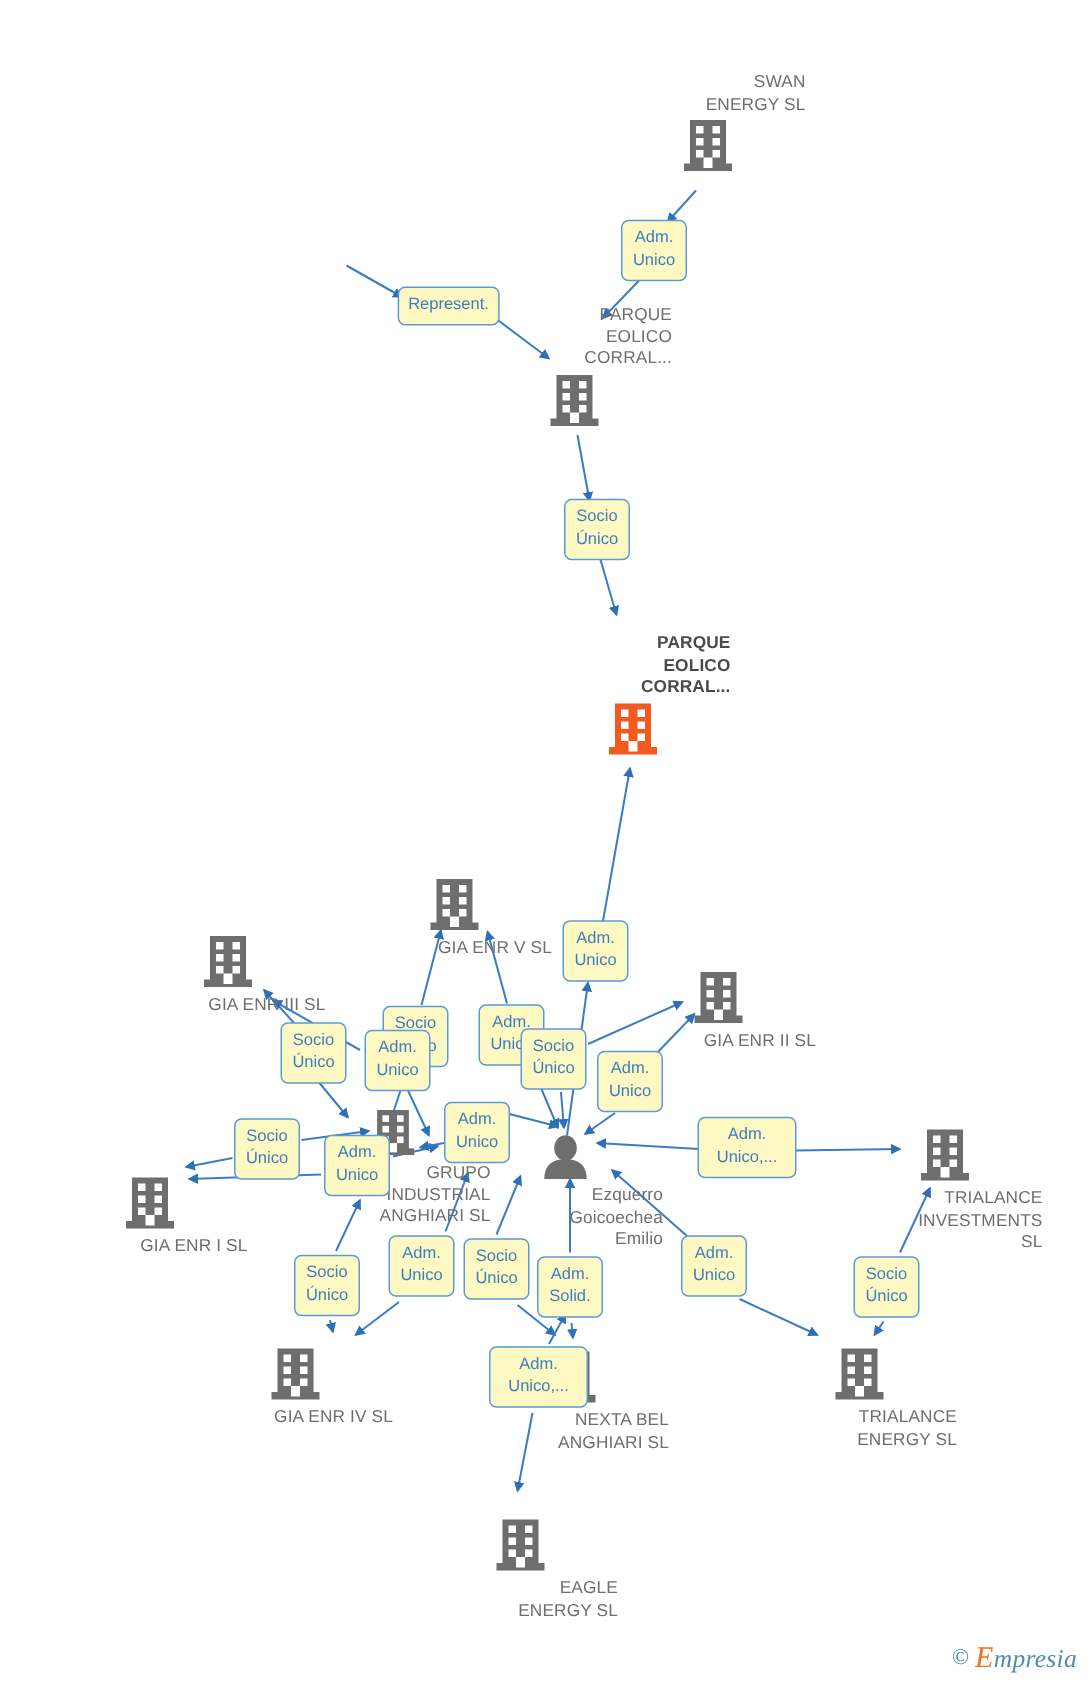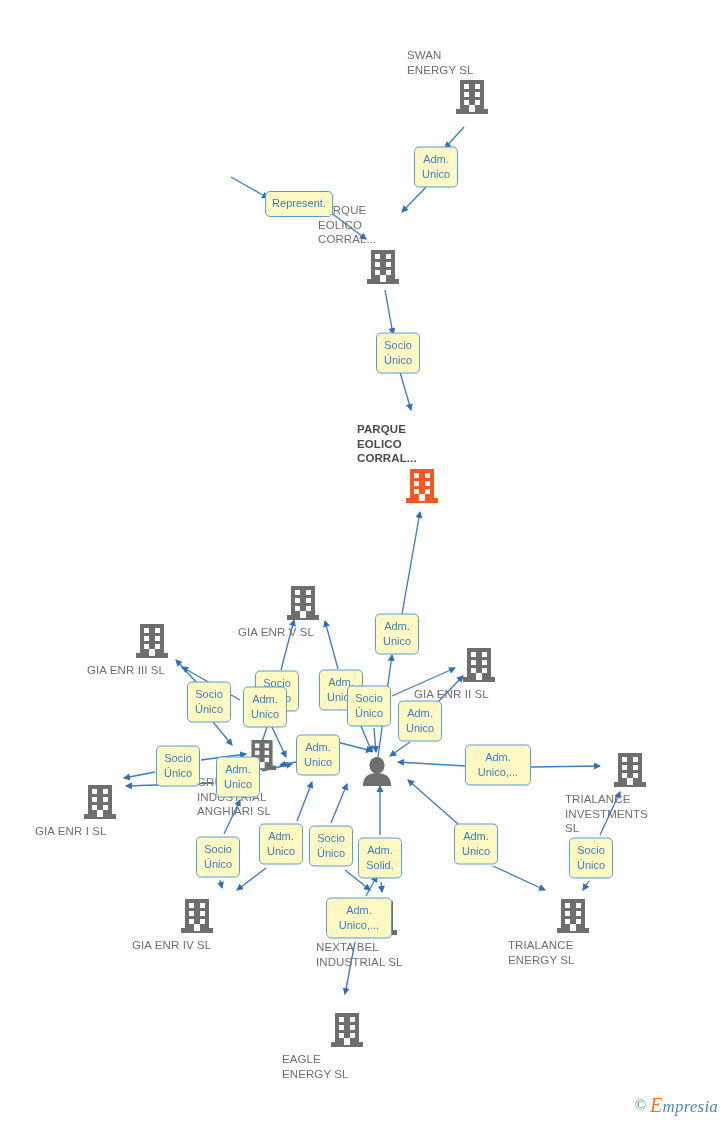--- a/index.html
+++ b/index.html
@@ -22,21 +22,21 @@
     position: absolute;
     left: 0;
     top: 0;
     width: 728px;
     height: 1125px;
     pointer-events: none;
   }
   .node {
     position: absolute;
     transform: translate(-50%, 0);
-    text-align: left;
+    text-align: right;
     width: 130px;
   }
   .node-label {
     font-size: 11.5px;
     line-height: 14.6px;
     color: #6e6e6e;
     letter-spacing: .1px;
     white-space: pre-line;
     font-weight: 400;
   }
@@ -307,20 +307,23 @@
 ANGHIARI  SL</div>
   </div>
 
   <div class="node below person" style="left:377px; top:753px;">
     <svg class="node-icon" width="34" height="32" viewBox="0 0 34 34">
       <g fill="#6e6e6e">
         <ellipse cx="17" cy="11" rx="8" ry="9"></ellipse>
         <path d="M 2 33 C 2 23 8 19 17 19 C 26 19 32 23 32 33 Z"></path>
       </g>
     </svg>
+    <div class="node-label">Ezquerro
+Goicoechea
+Emilio</div>
   </div>
 
   <div class="node below" style="left:630px; top:750px;">
     <svg class="node-icon" width="34" height="38" viewBox="0 0 34 38">
       <g fill="#6e6e6e">
           <rect x="5" y="2" width="24" height="32"></rect>
           <rect x="1" y="31" width="32" height="5"></rect>
         </g>
       <g fill="#ffffff">
         <rect x="9" y="6" width="5" height="5"></rect>
@@ -385,21 +388,21 @@
         <rect x="9" y="6" width="5" height="5"></rect>
           <rect x="20" y="6" width="5" height="5"></rect>
         <rect x="9" y="14" width="5" height="5"></rect>
           <rect x="20" y="14" width="5" height="5"></rect>
         <rect x="9" y="22" width="5" height="5"></rect>
           <rect x="20" y="22" width="5" height="5"></rect>
         <rect x="14" y="27" width="6" height="7"></rect>
       </g>
     </svg>
     <div class="node-label">NEXTA BEL
-INDUSTRIAL  SL</div>
+ANGHIARI  SL</div>
   </div>
 
   <div class="node below" style="left:573px; top:896px;">
     <svg class="node-icon" width="34" height="38" viewBox="0 0 34 38">
       <g fill="#6e6e6e">
           <rect x="5" y="2" width="24" height="32"></rect>
           <rect x="1" y="31" width="32" height="5"></rect>
         </g>
       <g fill="#ffffff">
         <rect x="9" y="6" width="5" height="5"></rect>

